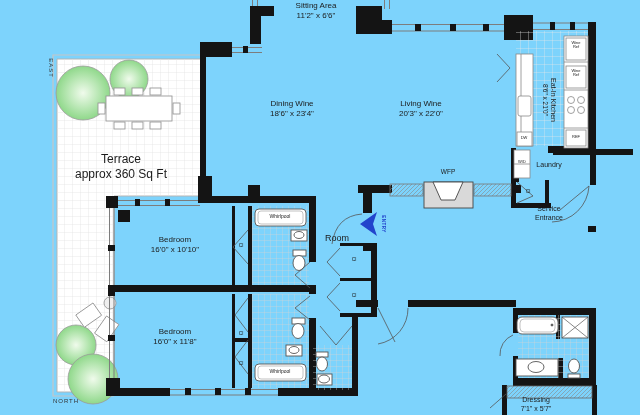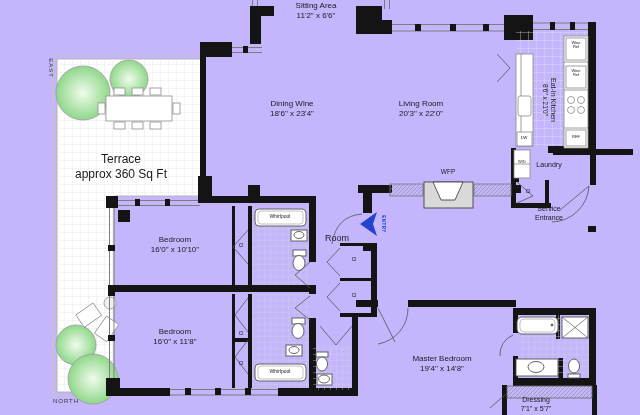--- a/index.html
+++ b/index.html
@@ -1,16 +1,16 @@
 <!DOCTYPE html>
 <html><head>
 <meta charset="utf-8">
 <style>
   html,body{margin:0;padding:0;background:#fff;}
-  .stage{position:relative;width:640px;height:415px;background:#c4b5fd;overflow:hidden;
+  .stage{position:relative;width:640px;height:415px;background:#7dd3fc;overflow:hidden;
          font-family:"Liberation Sans",sans-serif;}
   .stage svg{position:absolute;left:0;top:0;}
   .lbl{position:absolute;transform:translateX(-50%);text-align:center;color:#1b1b1b;
        font-size:8px;line-height:1.25;white-space:nowrap;}
   .lbl span{display:block;}
   .big{font-size:12px;}
   .md{font-size:7px;}
   .sm{font-size:6.5px;}
   .xs{font-size:5px;}
   .xxs{font-size:4px;line-height:1.1;}
@@ -266,43 +266,39 @@
 
   <div class="lbl" style="left:316px;top:1px;">
     <span>Sitting Area</span>
       <span class="dims">11'2" x 6'6"</span>
   </div>
   <div class="lbl" style="left:292px;top:99px;">
     <span>Dining Wine</span>
       <span class="dims">18'6" x 23'4"</span>
   </div>
   <div class="lbl" style="left:421px;top:99px;">
-    <span>Living Room</span>
+    <span>Living Wine</span>
       <span class="dims">20'3" x 22'0"</span>
   </div>
   <div class="rotc kitchen-lbl" style="left:549px;top:100px;">
     <span style="display:block">Eat-In Kitchen</span>
     <span style="display:block" class="dims">8'6" x 21'0"</span>
   </div>
   <div class="lbl big" style="left:121px;top:152px;">
     <span>Terrace</span>
       <span>approx 360 Sq Ft</span>
   </div>
   <div class="lbl" style="left:175px;top:235px;">
     <span>Bedroom</span>
       <span class="dims">16'0" x 10'10"</span>
   </div>
   <div class="lbl" style="left:175px;top:327px;">
     <span>Bedroom</span>
       <span class="dims">16'0" x 11'8"</span>
   </div>
-  <div class="lbl" style="left:442px;top:354px;">
-    <span>Master Bedroom</span>
-      <span class="dims">19'4" x 14'8"</span>
-  </div>
   <div class="lbl md" style="left:536px;top:396px;">
     <span>Dressing</span>
       <span>7'1" x 5'7"</span>
   </div>
   <div class="lbl" style="left:337px;top:233px;font-size:9px;">
     <span>Room</span>
   </div>
   <div class="lbl md" style="left:549px;top:161px;">
     <span>Laundry</span>
   </div>

